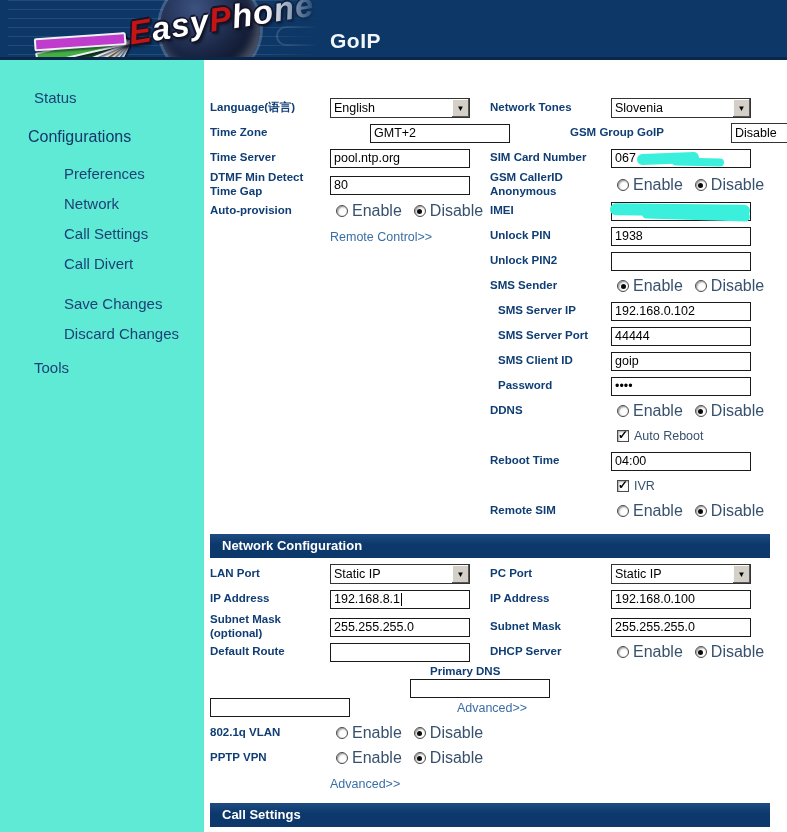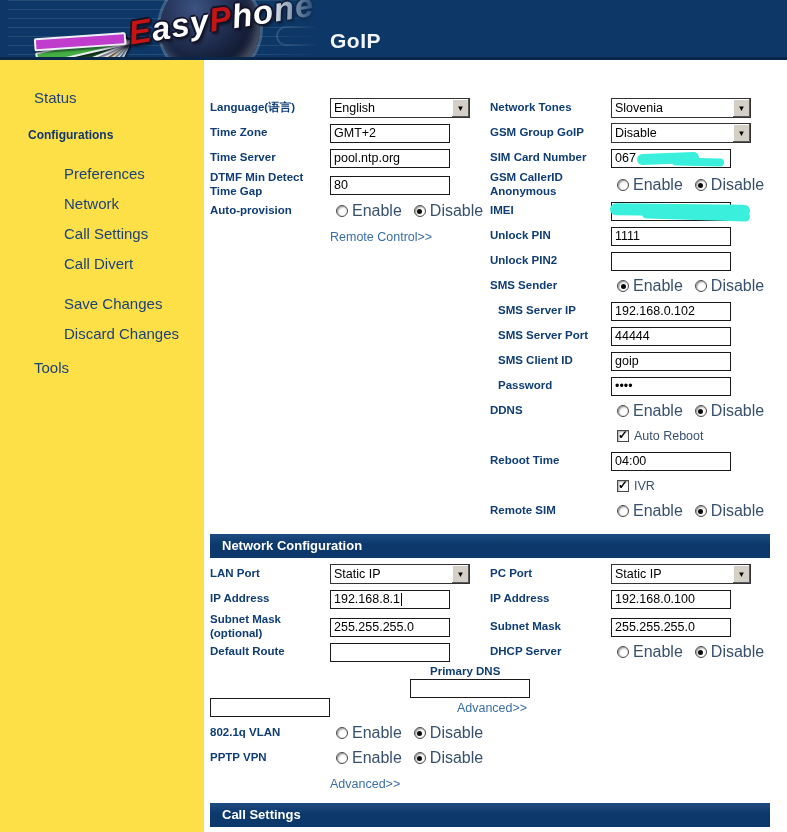--- a/index.html
+++ b/index.html
@@ -31,24 +31,24 @@
            border:2px solid rgba(165,180,200,.30); border-radius:11px; }
   .logo-text { position:absolute; left:120px; top:0px; transform:rotate(-9deg);
                font-size:33px; font-weight:bold; font-style:italic; letter-spacing:1px; white-space:nowrap;
                color:#fff;
                text-shadow:-2px 0 0 #14142a, 2px 0 0 #14142a, 0 -2px 0 #14142a, 0 2px 0 #14142a,
                            -1px -1px 0 #14142a, 1px 1px 0 #14142a, 2px 3px 3px rgba(0,0,0,.6); }
   .logo-text .red { color:#c41414; }
   .app-title { position:absolute; left:330px; top:29px; font-size:21px; font-weight:bold; color:#f2f6fa; letter-spacing:.5px; }
 
   
-  .sidebar { position:absolute; top:60px; left:0; width:204px; height:772px; background:#fde047; }
+  .sidebar { position:absolute; top:60px; left:0; width:204px; height:772px; background:#5eead4; }
   .side-item { position:absolute; font-size:15px; color:#1d4176; cursor:pointer; white-space:nowrap; }
   .si-status   { left:34px; top:29px; }
-  .si-config   { left:28px; top:68px; font-size:12px; font-weight:bold; color:#14366b; }
+  .si-config   { left:28px; top:68px; font-size:16px; font-weight:normal; color:#14366b; }
   .si-pref     { left:64px; top:105px; }
   .si-network  { left:64px; top:135px; }
   .si-callset  { left:64px; top:165px; }
   .si-calldiv  { left:64px; top:195px; }
   .si-save     { left:64px; top:235px; }
   .si-discard  { left:64px; top:265px; }
   .si-tools    { left:34px; top:299px; }
 
   
   .section { position:absolute; left:210px; width:560px; }
@@ -58,21 +58,21 @@
   .bar { position:absolute; top:0; left:0; width:560px; height:24px;
          background:linear-gradient(180deg,#1e4c82 0%, #0c386b 45%);
          color:#fff; font-weight:bold; font-size:13px; line-height:24px; padding-left:12px; }
 
   .row { position:absolute; left:0; width:560px; height:24px; display:flex; align-items:center; }
   .c1 { width:120px; flex:none; } .c2 { width:160px; flex:none; }
   .c3 { width:121px; flex:none; } .c4 { flex:1; }
   .flabel { font-size:11.5px; font-weight:bold; color:#0f3d74; line-height:1.2; padding-right:4px; }
   .indent { padding-left:8px; }
 
-  .tinput { width:120px; height:19px; background:#fff; border:1px solid #1a1a1a;
+  .tinput { width:140px; height:19px; background:#fff; border:1px solid #1a1a1a;
             display:flex; align-items:center; padding:0 3px; position:relative; overflow:visible; }
   .tval { font-size:12.5px; color:#000; white-space:nowrap; }
   .caret { display:inline-block; width:1px; height:13px; background:#000; margin-left:1px; }
 
   .tselect { width:140px; height:20px; background:#fff; border:1px solid #333;
              display:flex; align-items:center; position:relative; cursor:pointer; }
   .sel-text { font-size:12.5px; color:#000; padding-left:3px; flex:1; white-space:nowrap; overflow:hidden; }
   .sel-btn { width:17px; height:18px; flex:none; background:#d4d0c8;
              box-shadow:inset -1px -1px 0 #58585a, inset 1px 1px 0 #fff;
              display:flex; align-items:center; justify-content:center;
@@ -96,21 +96,21 @@
   .pad4 { padding-left:4px; }
 
   .scribble { position:absolute; background:#3af0dd; border-radius:7px; }
   .sim-s1 { left:25px; top:3px; width:62px; height:11px; transform:rotate(-2deg); }
   .sim-s2 { left:60px; top:8px; width:52px; height:8px; transform:rotate(1deg); border-radius:5px; }
   .imei-s1 { left:-2px; top:1px; width:140px; height:12px; transform:rotate(.6deg); }
   .imei-s2 { left:30px; top:8px; width:108px; height:9px; transform:rotate(1.6deg); border-radius:5px; }
   .imei-ghost { font-size:12.5px; color:#6a7586; letter-spacing:1px; }
 
   
-  .pr1{top:28px;} .pr2{top:53px;} .pr3{top:78px;} .pr4{top:102px;height:30px;}
+  .pr1{top:28px;} .pr2{top:53px;gap:40px;} .pr3{top:78px;} .pr4{top:102px;height:30px;}
   .pr5{top:131px;} .pr6{top:156px;} .pr7{top:181px;} .pr8{top:206px;}
   .pr9{top:231px;} .pr10{top:256px;} .pr11{top:281px;} .pr12{top:306px;}
   .pr13{top:331px;} .pr14{top:356px;} .pr15{top:381px;} .pr16{top:406px;} .pr17{top:431px;}
   
   .nr1{top:28px;} .nr2{top:53px;} .nr3{top:78px;height:30px;} .nr4{top:106px;}
   .nr5{top:131px;flex-direction:column;} .nr6{top:158px;height:30px;} .nr7{top:187px;} .nr8{top:212px;} .nr9{top:237px;}
 </style>
 </head>
 <body>
 
@@ -231,21 +231,21 @@
         </div>
       </div>
   </div>
 
   <div class="row pr6">
     <div class="c1"></div>
     <div class="c2"><span class="link">Remote Control&gt;&gt;</span></div>
     <div class="c3 flabel">Unlock PIN</div>
     <div class="c4">
         <div class="tinput">
-          <span class="tval">1111</span>
+          <span class="tval">1938</span>
         </div>
       </div>
   </div>
 
   <div class="row pr7">
     <div class="c1"></div>
       <div class="c2"></div>
     <div class="c3 flabel">Unlock PIN2</div>
     <div class="c4">
         <div class="tinput">

